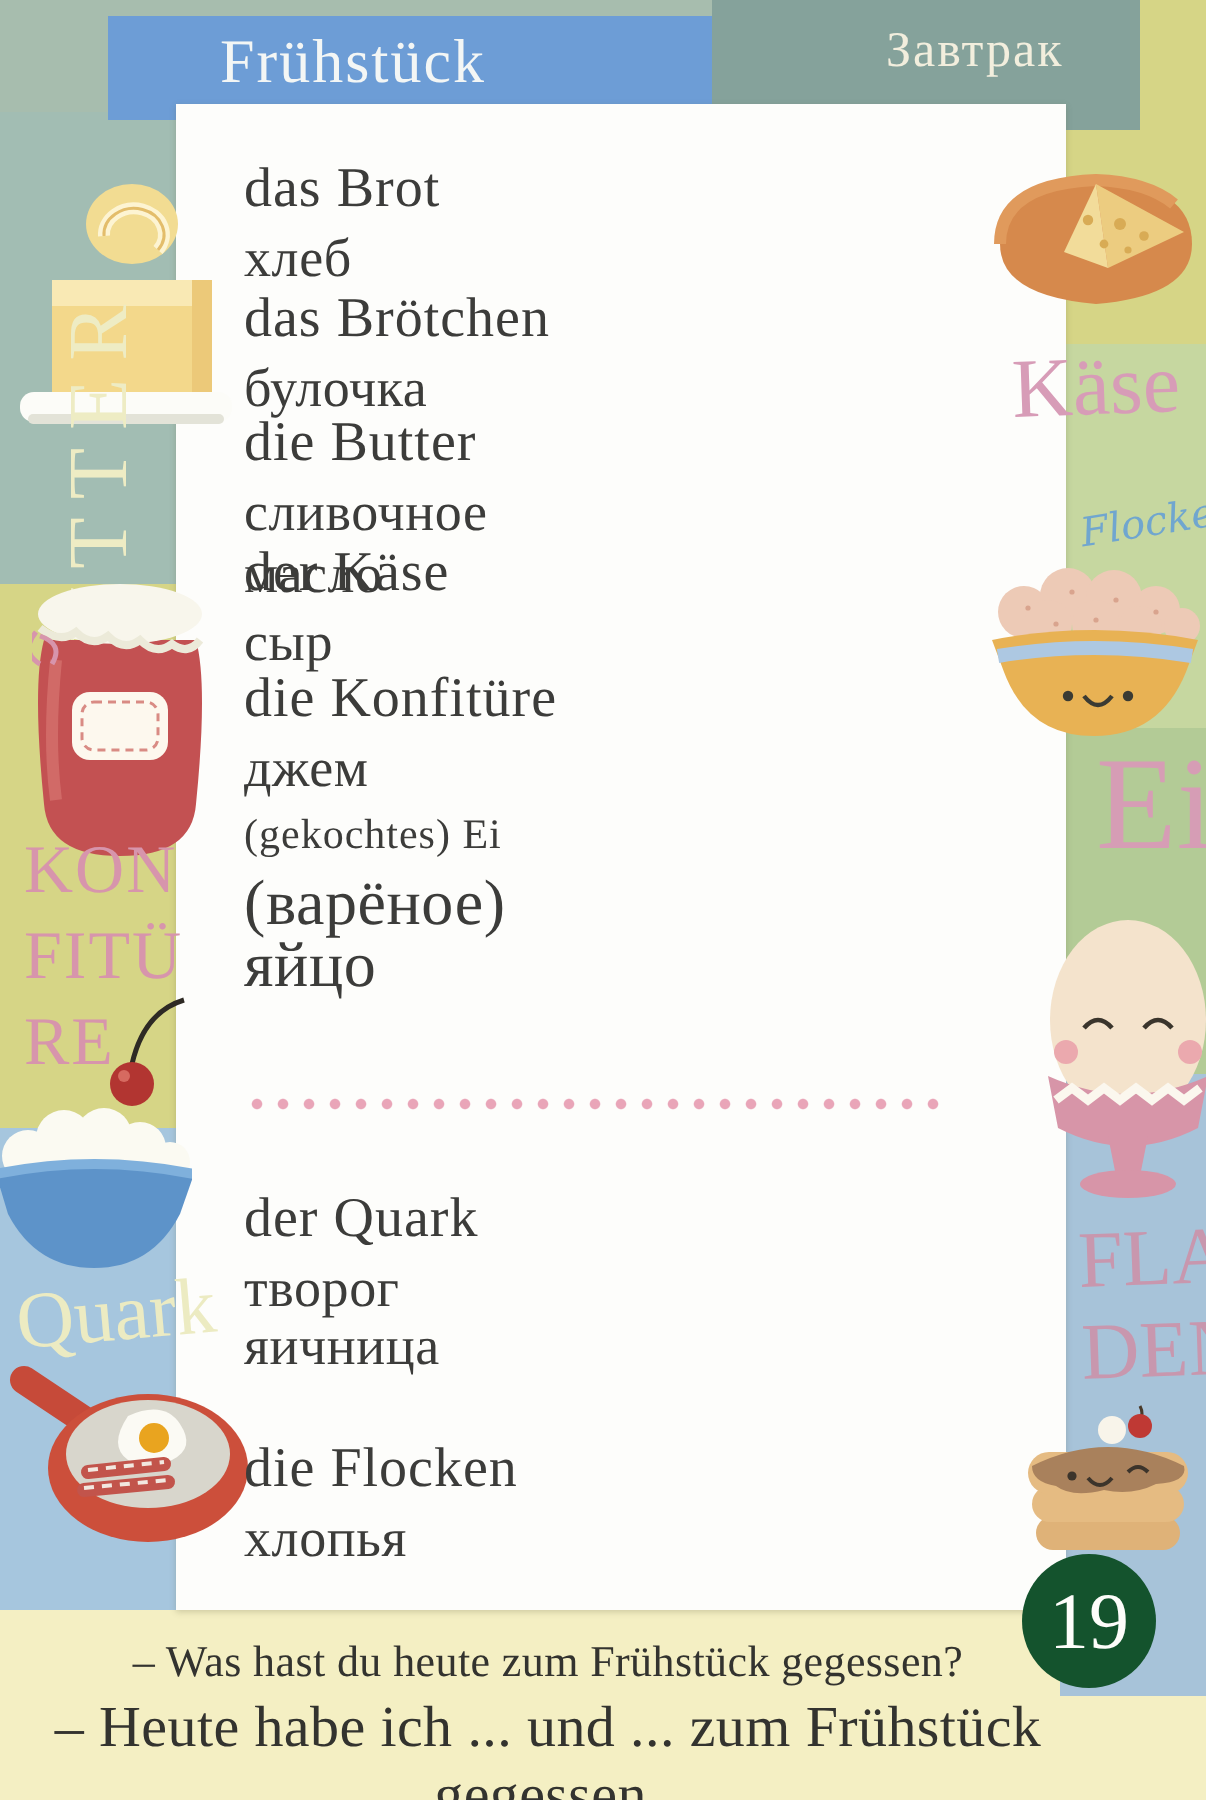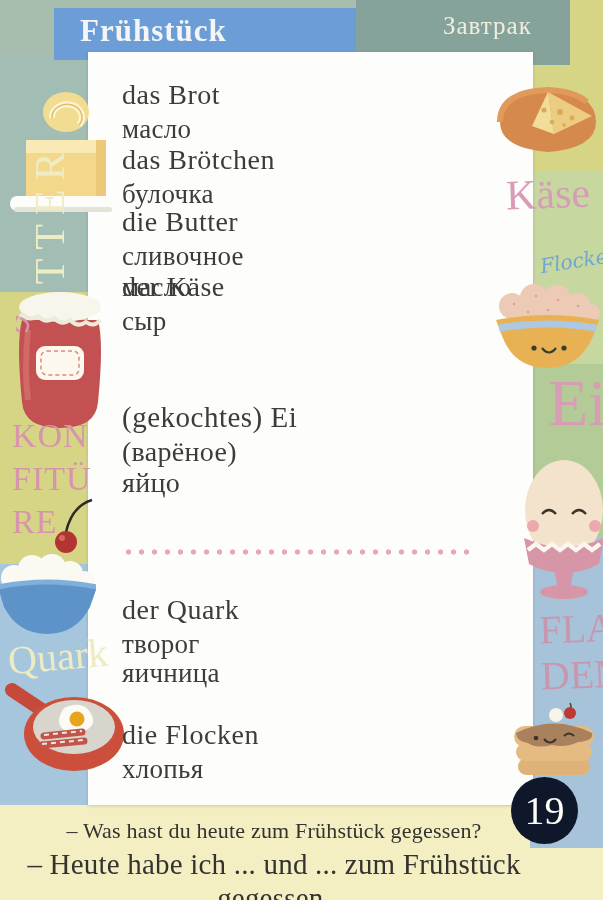--- a/index.html
+++ b/index.html
@@ -15,21 +15,21 @@
   .strip-left-yellowgreen{left:0; top:292px; width:88px; height:272px; background:#d6d586;}
   .strip-left-lightblue{left:0; top:564px; width:88px; height:241px; background:#a6c6de;}
   .strip-right-yellowgreen{left:530px; top:0; width:73px; height:172px; background:#d6d586;}
   .strip-right-lightgreen{left:530px; top:172px; width:73px; height:192px; background:#c6d7a0;}
   .strip-right-midgreen{left:530px; top:364px; width:73px; height:173px; background:#b3cb96;}
   .strip-right-lightblue{left:530px; top:537px; width:73px; height:311px; background:#a7c3d9;}
   .header-blue{left:54px; top:8px; width:302px; height:52px; background:#6d9dd6;}
   .header-teal{left:356px; top:0; width:214px; height:65px; background:#85a29b;}
   .panel{left:88px; top:52px; width:445px; height:753px; background:#fdfdfb; box-shadow:0 1px 3px rgba(90,90,60,.25);}
   
-  .title-de{left:80px; top:13px; font-size:31px; color:#f3f6f5; letter-spacing:1px;font-weight:bold;}
+  .title-de{left:110px; top:13px; font-size:31px; color:#f3f6f5; letter-spacing:1px;}
   .title-ru{left:443px; top:12px; font-size:25px; color:#f2eedd; letter-spacing:1px;}
   
   .vrow{left:122px; width:411px; height:34px; display:flex; align-items:flex-start;flex-direction:column;}
   .vrow .de{flex:none; font-size:28px; line-height:34px; letter-spacing:.5px; white-space:nowrap;}
   .vrow .leader{flex:1; height:28px; border-bottom:2px dotted #4c4c48; margin:0 3px 0 5px;}
   .vrow .ru{flex:none; width:153px; font-size:27px; line-height:31px; letter-spacing:.3px;}
   .divider{left:122px; top:549px; width:348px; height:6px;
     background-image:radial-gradient(circle, #e9a5b8 2.3px, transparent 2.9px);
     background-size:13px 6px; background-position:0 50%; background-repeat:repeat-x;}
   
@@ -38,21 +38,21 @@
     transform:rotate(-90deg); font-size:42px; letter-spacing:9px; color:#eeecc4;}
   .lbl-konfituere{left:12px; top:414px; font-size:34px; line-height:43px; letter-spacing:1px; color:#d795ac;}
   .lbl-quark{left:8px; top:636px; font-size:40px; color:#ecebc2; transform:rotate(-5deg);}
   .lbl-kaese{left:506px; top:172px; font-size:42px; color:#d79cb7; transform:rotate(-2deg);}
   .lbl-flocken{left:540px; top:250px; font-size:20px; font-style:italic; color:#70a6cf;
     transform:rotate(-9deg); font-family:"DejaVu Serif", serif;}
   .lbl-ei{left:548px; top:368px; font-size:66px; color:#d69db5;}
   .lbl-fladen{left:540px; top:606px; font-size:40px; line-height:46px; color:#c897ae; transform:rotate(-2deg);}
   
   .page-circle{left:511px; top:777px; width:67px; height:67px; border-radius:50%;
-    background:#0f172a; display:flex; align-items:center; justify-content:center;
+    background:#14532d; display:flex; align-items:center; justify-content:center;
     color:#fdfdfa; font-size:40px;}
   .dialogue{left:0; top:816px; width:548px; text-align:center; color:#33332f;}
   .dialogue .l1{font-size:22px; line-height:30px; letter-spacing:.2px;}
   .dialogue .l2{font-size:29px; line-height:34px; margin-top:1px; letter-spacing:.2px;}
 </style>
 </head>
 <body>
 
 <div class="page">
 
@@ -208,41 +208,46 @@
     <path d="M64 3 q2 4 0 7" stroke="#4a3a2a" stroke-width="1.5" fill="none"></path>
     <circle cx="64" cy="13" r="6" fill="#bf3934"></circle>
     <circle cx="30" cy="38" r="2.3" fill="#3c342b"></circle>
     <path d="M58 36 q5 -5 10 0" stroke="#3c342b" stroke-width="2" fill="none"></path>
     <path d="M38 39 q6 7 12 0" stroke="#3c342b" stroke-width="2" fill="none"></path>
   </svg>
 
   <div class="abs vrow" style="top:78px">
     <span class="de">das Brot</span>
     <span class="leader"></span>
-    <span class="ru">масло</span>
+    <span class="ru">хлеб</span>
   </div>
   <div class="abs vrow" style="top:143px">
     <span class="de">das Brötchen</span>
     <span class="leader"></span>
     <span class="ru">булочка</span>
   </div>
   <div class="abs vrow" style="top:205px">
     <span class="de">die Butter</span>
     <span class="leader"></span>
     <span class="ru">сливочное масло</span>
   </div>
   <div class="abs vrow" style="top:270px">
     <span class="de">der Käse</span>
     <span class="leader"></span>
     <span class="ru">сыр</span>
   </div>
+  <div class="abs vrow" style="top:333px">
+    <span class="de">die Konfitüre</span>
+    <span class="leader"></span>
+    <span class="ru">джем</span>
+  </div>
   <div class="abs vrow" style="top:400px">
-    <span class="de" style="font-size:29px">(gekochtes) Ei</span>
-    <span class="leader"></span>
-    <span class="ru" style="font-size:28px">(варёное) яйцо</span>
+    <span class="de" style="font-size:21px">(gekochtes) Ei</span>
+    <span class="leader"></span>
+    <span class="ru" style="font-size:32px">(варёное) яйцо</span>
   </div>
 
   <div class="abs divider"></div>
 
   <div class="abs vrow" style="top:593px">
     <span class="de">der Quark</span>
     <span class="leader"></span>
     <span class="ru">творог</span>
   </div>
   <div class="abs vrow" style="top:655px">

